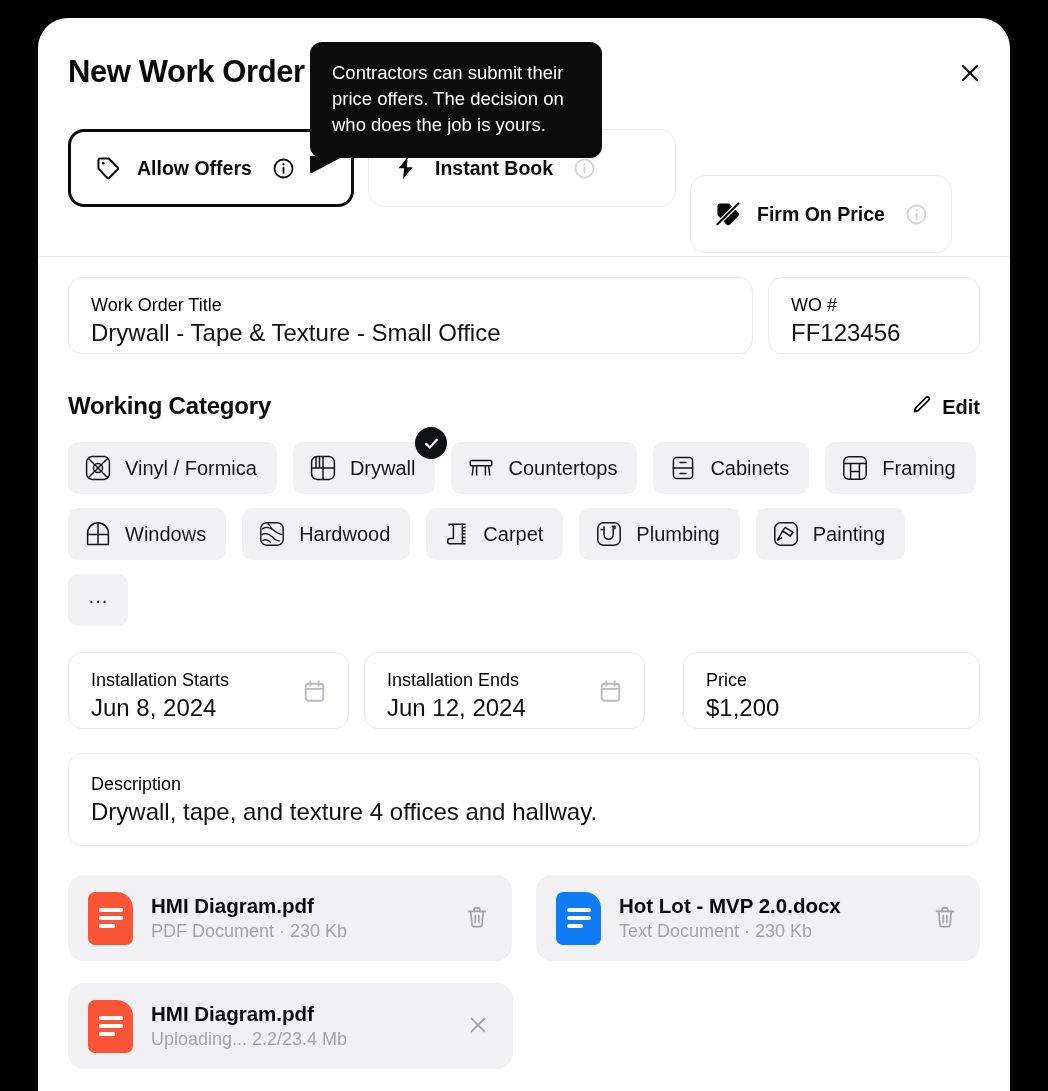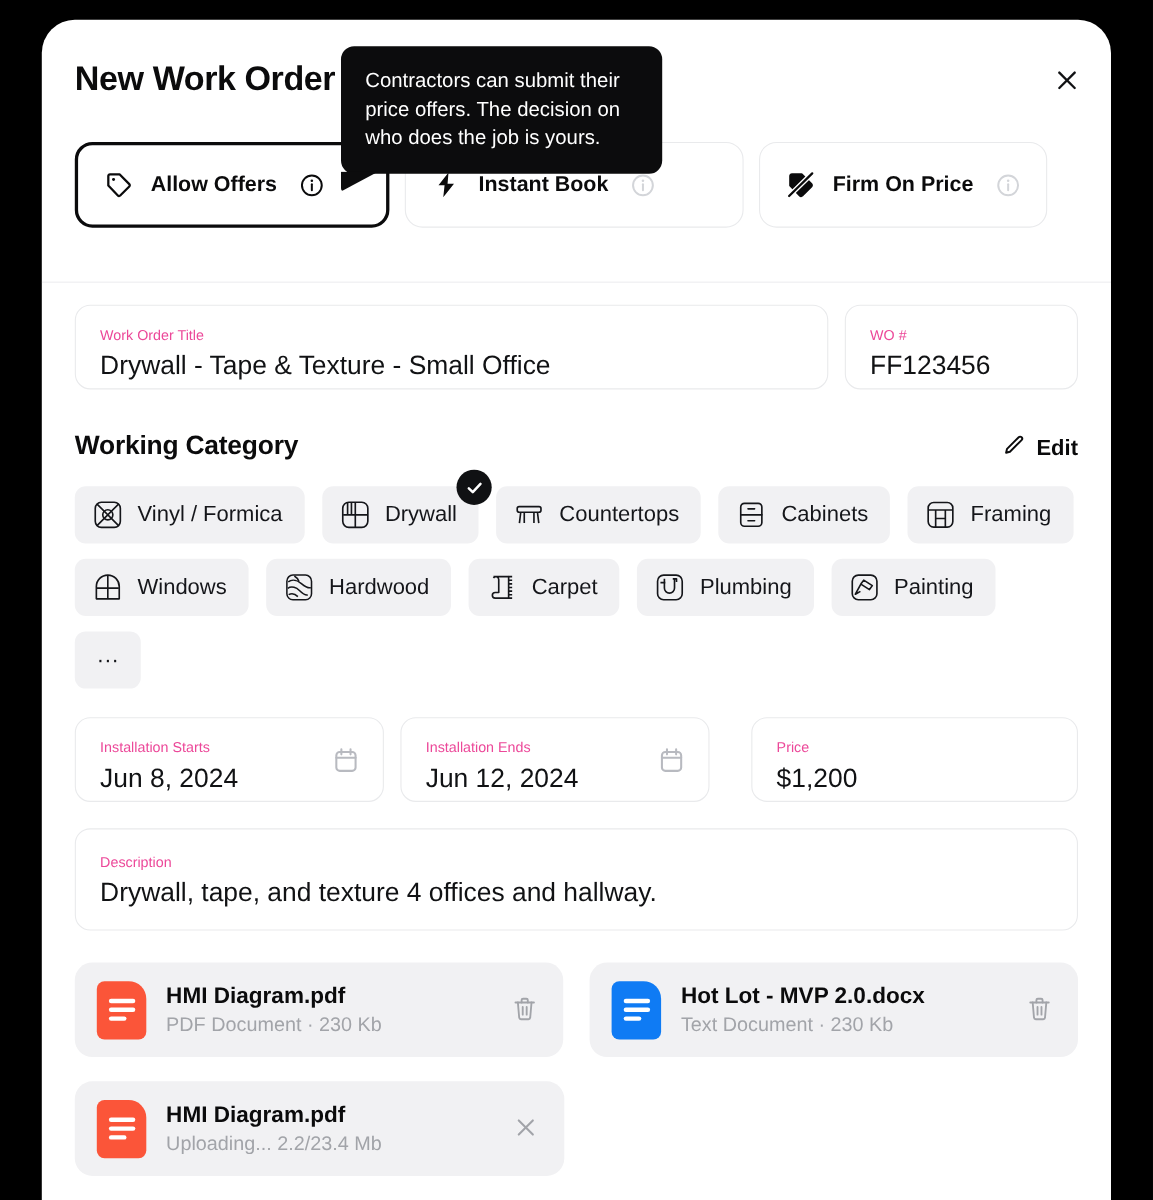--- a/index.html
+++ b/index.html
@@ -63,21 +63,21 @@
     border: 3.2px solid #0b0b0c;
   }
   .tab .tab-icon { width: 26px; height: 26px; display:flex; align-items:center; justify-content:center; flex: none; }
   .tab .tab-label {
     font-size: 19.5px; font-weight: 700; color: #0b0b0c;
     margin-left: 16px; white-space: nowrap;
   }
   .tab .tab-info { margin-left: 20px; width: 23px; height: 23px; flex: none; display:flex; }
   .tab-w1 { width: 286px; }
   .tab-w2 { width: 308px; }
-  .tab-w3 { width: 262px; }
+  .tab-w3 { width: 262px; margin-top: 46px; }
 
   .header-divider {
     position: absolute;
     left: 0; right: 0; top: 238px;
     height: 1.4px; background: #ededef;
   }
 
   
   .tooltip {
     position: absolute;
@@ -108,21 +108,21 @@
   .row { display: flex; gap: 15px; }
 
   .field {
     background: #ffffff;
     border: 1.4px solid #e9eaec;
     border-radius: 14px;
     padding: 16px 22px 14px 22px;
     position: relative;
   }
   .field-label {
-    font-size: 13px; color: #ec4899; line-height: 22px;
+    font-size: 18px; color: #000000; line-height: 22px;
     margin-bottom: 3px;
   }
   .field-value {
     font-size: 24px; color: #111214; line-height: 28px;
   }
 
   .fields-row { margin-top: 44px; }
   .f-title { flex: 1 1 auto; height: 77px; }
   .f-wo { width: 212px; height: 77px; }
 

